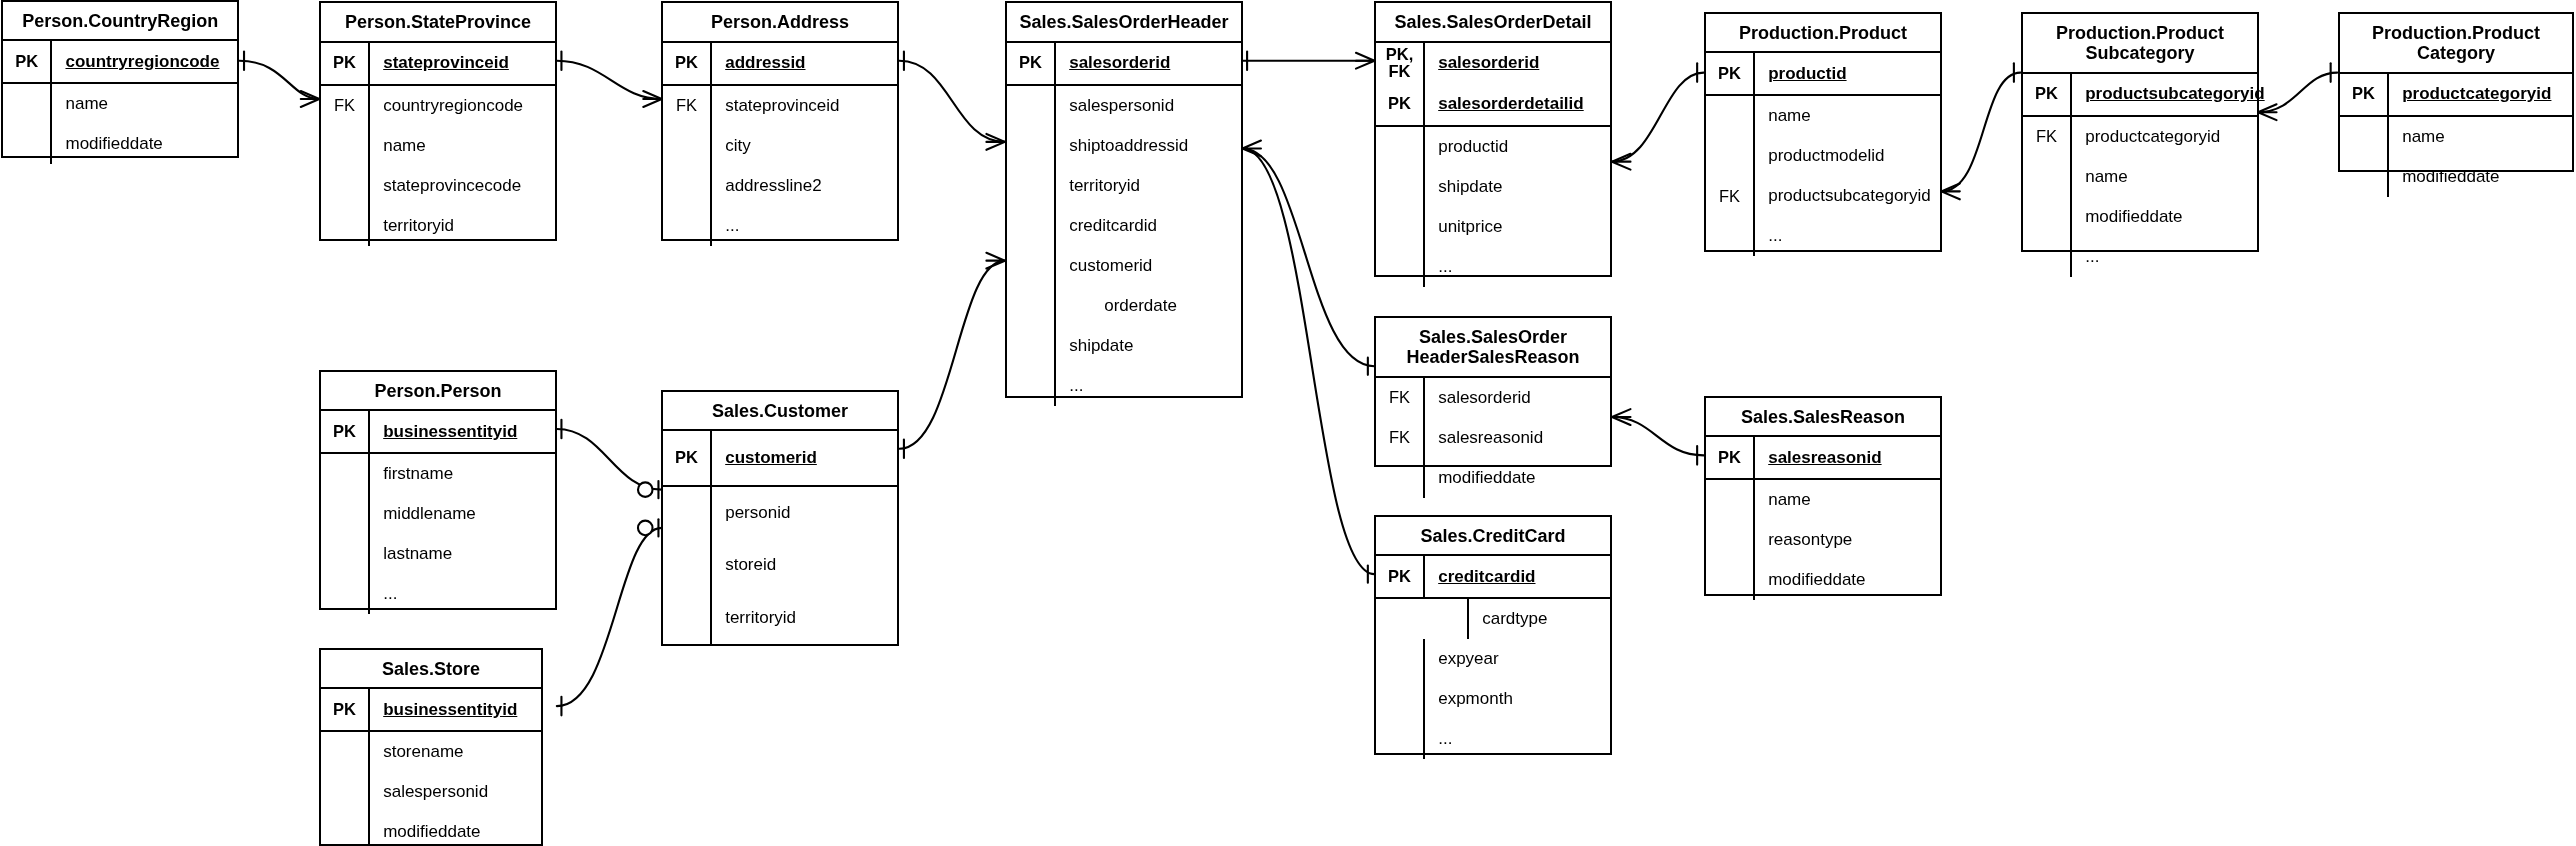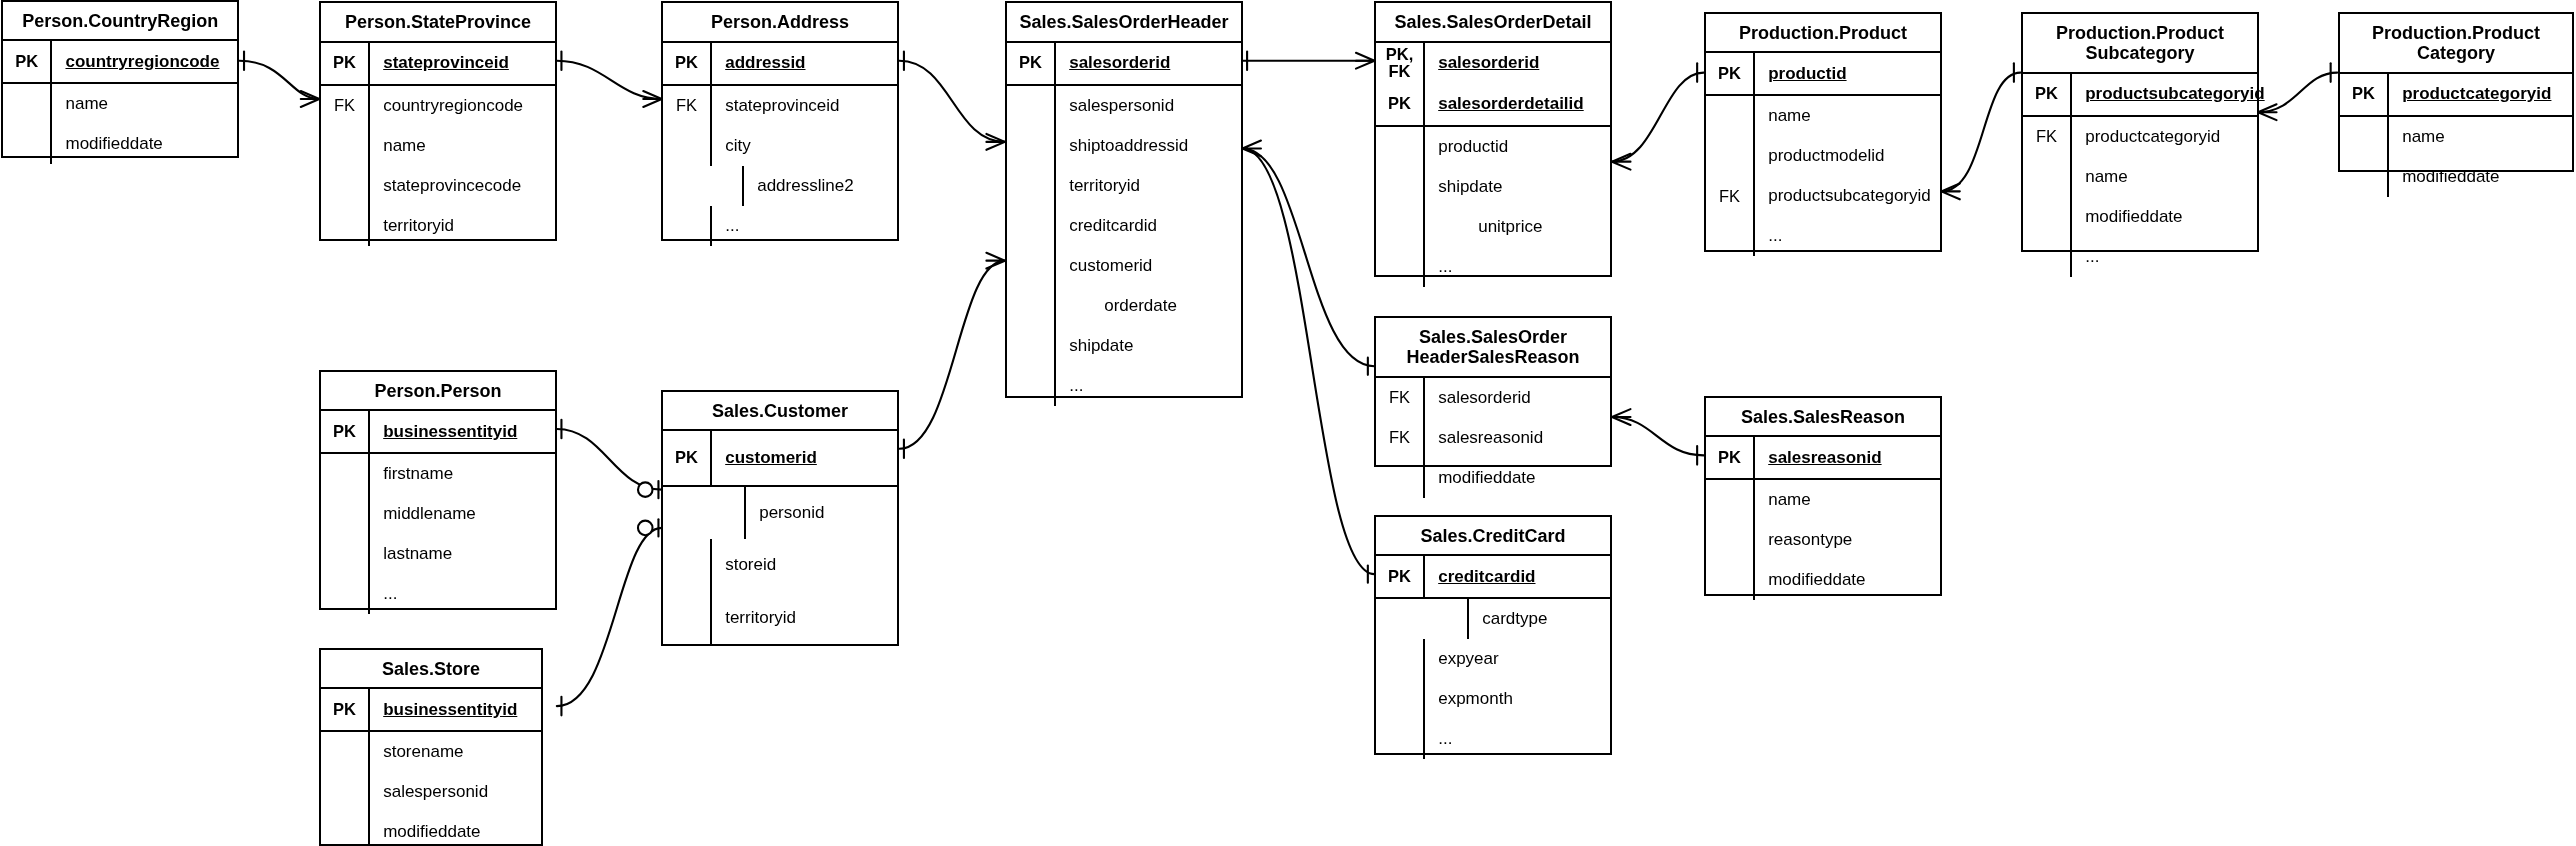--- a/index.html
+++ b/index.html
@@ -234,21 +234,21 @@
         </div>
         <div class="section attr-section" style="flex: 4 1 auto;">
           <div class="row" style="flex: 1 1 0px;">
             <div class="keycell">FK</div>
             <div class="namecell">stateprovinceid</div>
           </div>
           <div class="row" style="flex: 1 1 0px;">
             <div class="keycell"></div>
             <div class="namecell">city</div>
           </div>
-          <div class="row" style="flex: 1 1 0px; margin-left: 32px;">
+          <div class="row" style="flex: 1 1 0px;">
             <div class="keycell"></div>
             <div class="namecell">addressline2</div>
           </div>
           <div class="row" style="flex: 1 1 0px;">
             <div class="keycell"></div>
             <div class="namecell">...</div>
           </div>
         </div>
       </div>
       <div class="entity" style="left: 1005px; top: 1.3px; width: 238px; height: 397px;">
@@ -309,21 +309,21 @@
         </div>
         <div class="section attr-section" style="flex: 4 1 auto;">
           <div class="row" style="flex: 1 1 0px;">
             <div class="keycell"></div>
             <div class="namecell">productid</div>
           </div>
           <div class="row" style="flex: 1 1 0px;">
             <div class="keycell"></div>
             <div class="namecell">shipdate</div>
           </div>
-          <div class="row" style="flex: 1 1 0px; gap: 40px;">
+          <div class="row" style="flex: 1 1 0px;">
             <div class="keycell"></div>
             <div class="namecell">unitprice</div>
           </div>
           <div class="row" style="flex: 1 1 0px;">
             <div class="keycell"></div>
             <div class="namecell">...</div>
           </div>
         </div>
       </div>
       <div class="entity" style="left: 1704px; top: 12px; width: 238px; height: 240px;">
@@ -430,21 +430,21 @@
       </div>
       <div class="entity" style="left: 661px; top: 390px; width: 238px; height: 256px;">
         <div class="entity-title">Sales.Customer</div>
         <div class="section pk-section" style="flex: 1 1 auto;">
           <div class="row" style="flex: 1 1 0px;">
             <div class="keycell pk">PK</div>
             <div class="namecell pkname">customerid</div>
           </div>
         </div>
         <div class="section attr-section" style="flex: 3 1 auto;">
-          <div class="row" style="flex: 1 1 0px; padding-left: 34px;">
+          <div class="row" style="flex: 1 1 0px;">
             <div class="keycell"></div>
             <div class="namecell">personid</div>
           </div>
           <div class="row" style="flex: 1 1 0px;">
             <div class="keycell"></div>
             <div class="namecell">storeid</div>
           </div>
           <div class="row" style="flex: 1 1 0px;">
             <div class="keycell"></div>
             <div class="namecell">territoryid</div>

